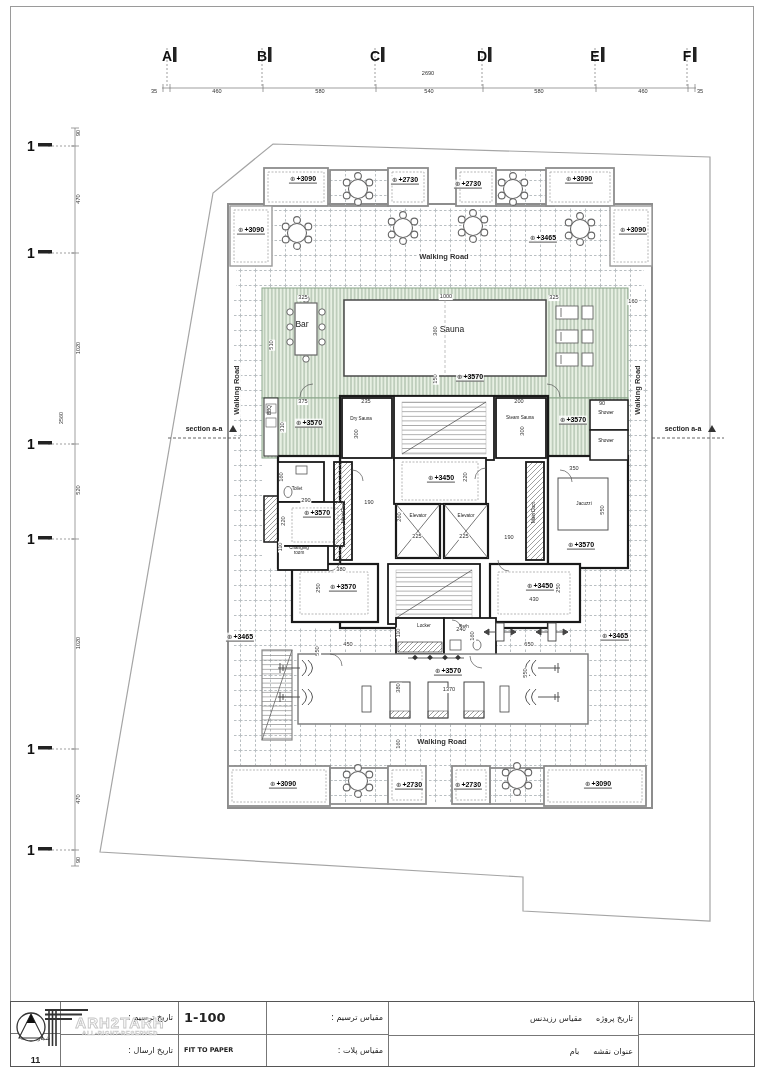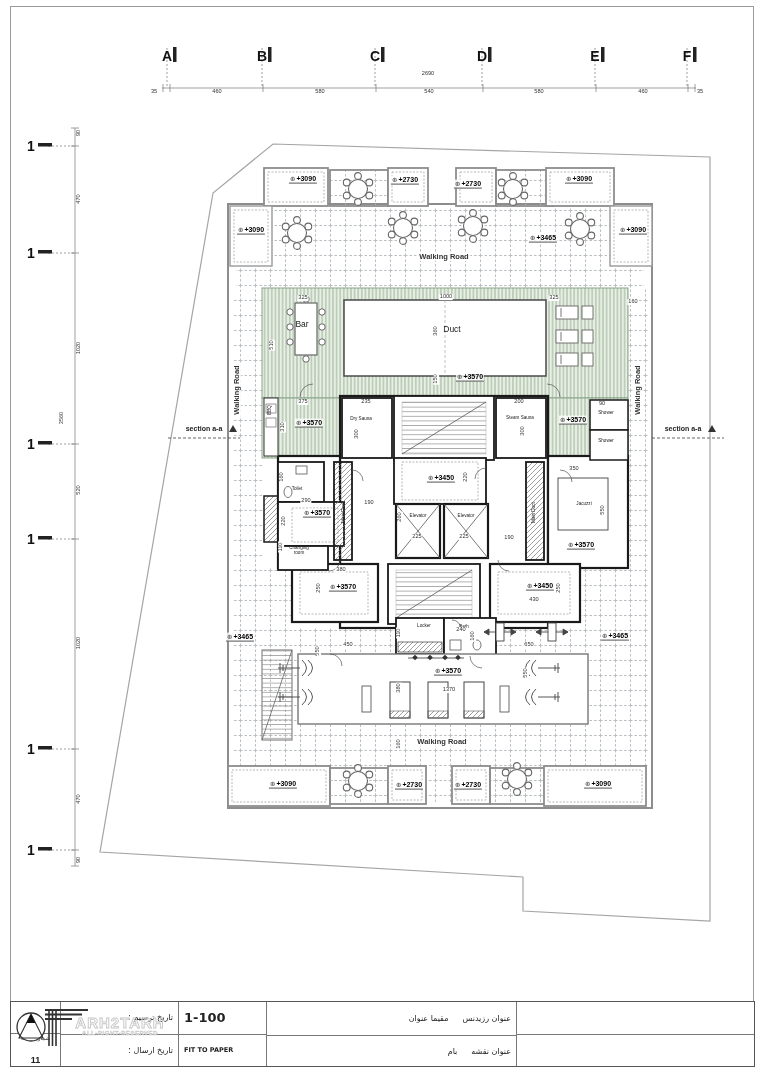--- a/index.html
+++ b/index.html
@@ -350,21 +350,21 @@
       <span class="ann elev" style="left: 470px; top: 377px; transform: translate(-50%, -50%);">+3570</span>
       <span class="ann elev" style="left: 309px; top: 423px; transform: translate(-50%, -50%);">+3570</span>
       <span class="ann elev" style="left: 573px; top: 420px; transform: translate(-50%, -50%);">+3570</span>
       <span class="ann elev" style="left: 317px; top: 513px; transform: translate(-50%, -50%);">+3570</span>
       <span class="ann elev" style="left: 581px; top: 545px; transform: translate(-50%, -50%);">+3570</span>
       <span class="ann elev" style="left: 343px; top: 587px; transform: translate(-50%, -50%);">+3570</span>
       <span class="ann elev" style="left: 448px; top: 671px; transform: translate(-50%, -50%);">+3570</span>
       <span class="ann elev" style="left: 441px; top: 478px; transform: translate(-50%, -50%);">+3450</span>
       <span class="ann elev" style="left: 540px; top: 586px; transform: translate(-50%, -50%);">+3450</span>
       <span class="ann roomb" style="left: 302px; top: 324px; transform: translate(-50%, -50%);">Bar</span>
-      <span class="ann roomb" style="left: 452px; top: 329px; transform: translate(-50%, -50%);">Duct</span>
+      <span class="ann roomb" style="left: 452px; top: 329px; transform: translate(-50%, -50%);">Sauna</span>
       <span class="ann room" style="left: 584px; top: 504px; transform: translate(-50%, -50%);">Jacuzzi</span>
       <span class="ann room" style="left: 361px; top: 419px; transform: translate(-50%, -50%);">Dry Sauna</span>
       <span class="ann room" style="left: 520px; top: 418px; transform: translate(-50%, -50%);">Steam Sauna</span>
       <span class="ann room" style="left: 606px; top: 413px; transform: translate(-50%, -50%);">Shower</span>
       <span class="ann room" style="left: 606px; top: 441px; transform: translate(-50%, -50%);">Shower</span>
       <span class="ann room" style="left: 297px; top: 489px; transform: translate(-50%, -50%);">Toilet</span>
       <span class="ann room" style="left: 299px; top: 551px; transform: translate(-50%, -50%);">Changing
 room</span>
       <span class="ann room" style="left: 344px; top: 512px; transform: translate(-50%, -50%) rotate(-90deg);">Main Duct.</span>
       <span class="ann room" style="left: 534px; top: 512px; transform: translate(-50%, -50%) rotate(-90deg);">Main Duct.</span>
@@ -424,24 +424,28 @@
     </div>
   </div>
   <div class="tb-col" style="width:118px">
     <div class="tb-cell rtl">تاریخ ترسیم :</div>
     <div class="tb-cell rtl">تاریخ ارسال :</div>
   </div>
   <div class="tb-col" style="width:88px">
     <div class="tb-cell ltr" id="scaleval">1-100</div>
     <div class="tb-cell ltr" id="fit">FIT TO PAPER</div>
   </div>
+  <div class="tb-col" style="width:122px">
+    <div class="tb-cell rtl">مقیاس ترسیم :</div>
+    <div class="tb-cell rtl">مقیاس پلات :</div>
+  </div>
   <div class="tb-col" style="width:250px">
     <div class="tb-cell rtl" style="flex:1.1">
-      <span class="lbl">عنوان رزیدنس</span>
-      <span class="val">مقیما عنوان</span>
+      <span class="lbl">تاریخ پروژه</span>
+      <span class="val">مقیاس رزیدنس</span>
     </div>
     <div class="tb-cell rtl">
       <span class="lbl">عنوان نقشه</span>
       <span class="val">بام</span>
     </div>
   </div>
   <div class="tb-col" style="flex:1">
     <div class="tb-cell"></div>
     <div class="tb-cell"></div>
   </div>

